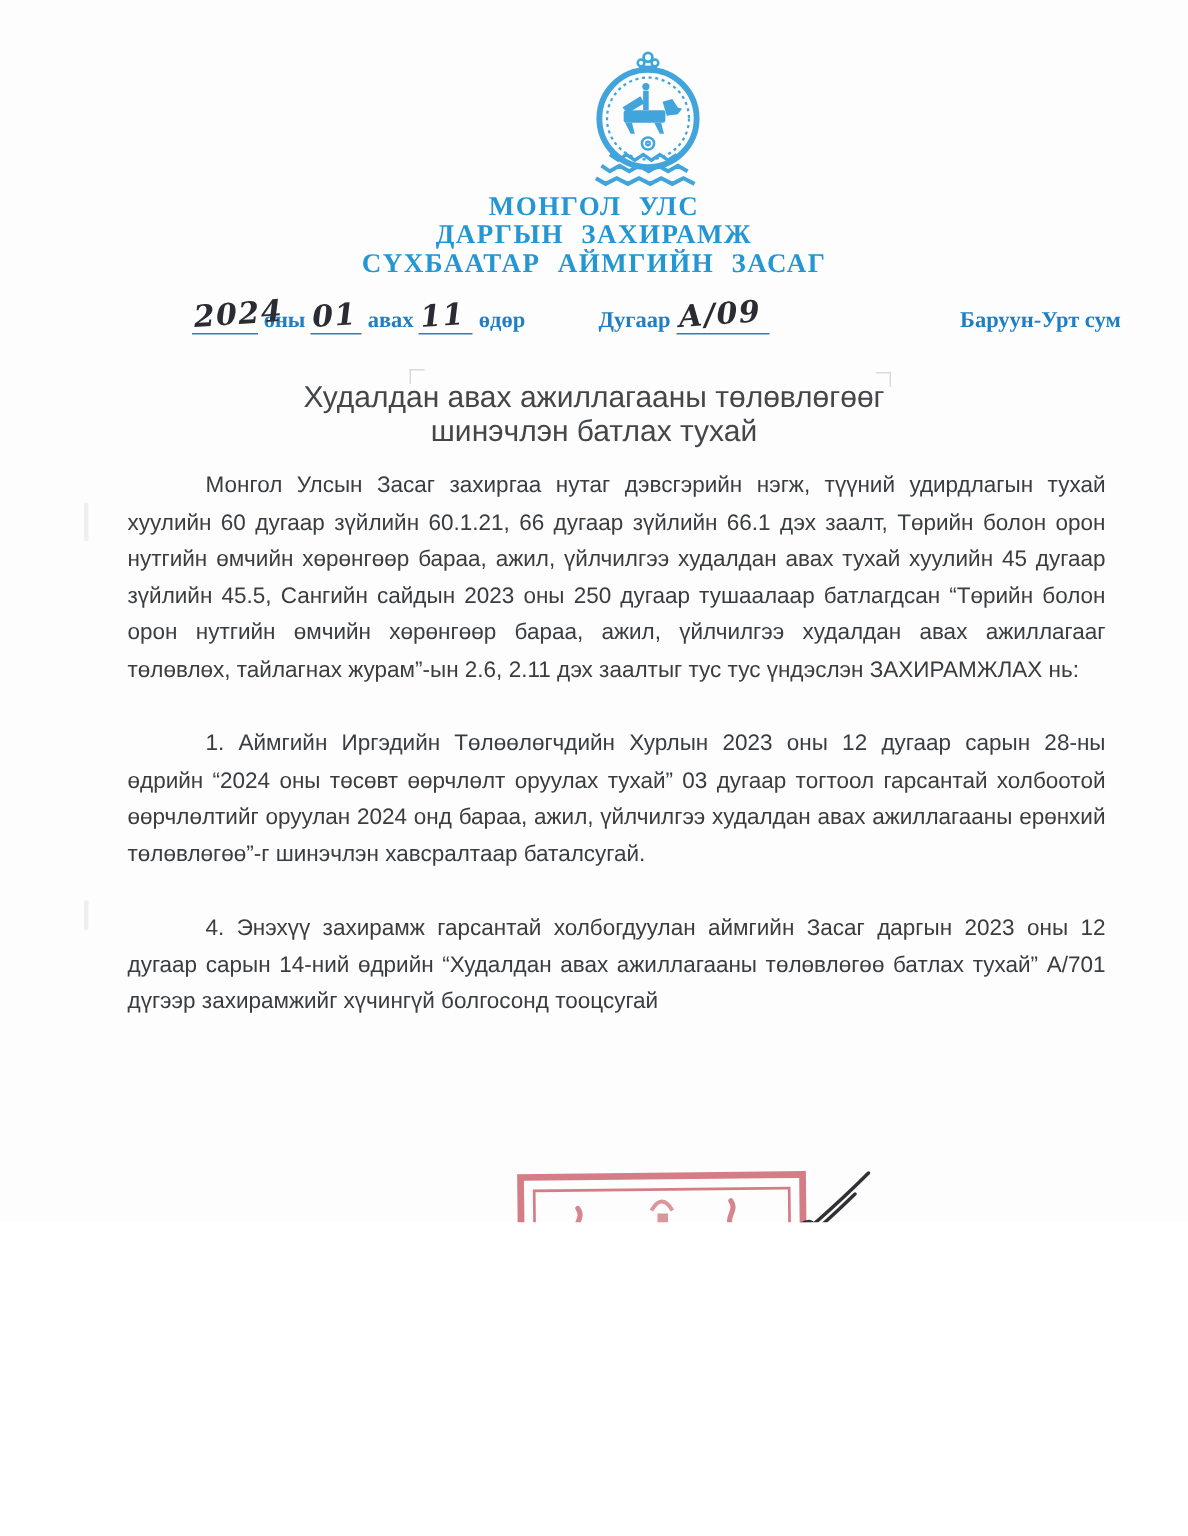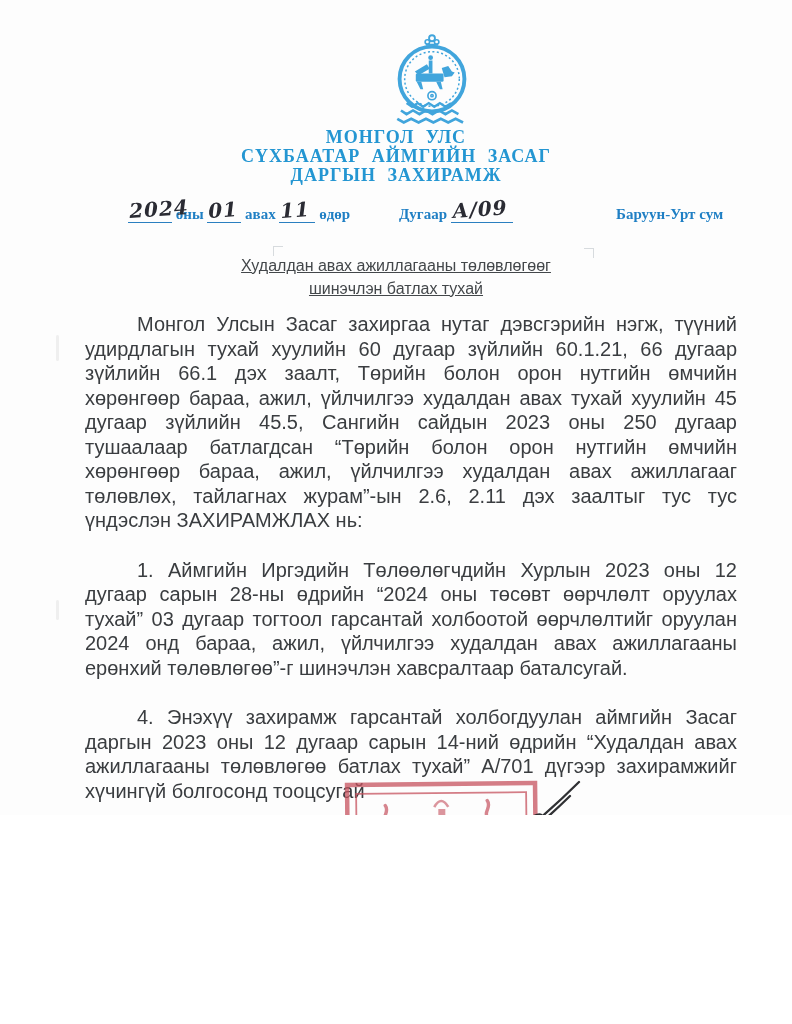--- a/index.html
+++ b/index.html
@@ -30,29 +30,29 @@
   }
   .hand {
     position:absolute; left:2px; bottom:-1px;
     font-family:"DejaVu Serif", serif; font-style:italic; font-weight:bold;
     font-size:20px; color:#2a2b33; letter-spacing:1px;
     transform:rotate(-4deg); transform-origin:left bottom; white-space:nowrap;
   }
   
   .subject {
     position:absolute; left:0; top:254px; width:792px; text-align:center;
-    font-size:16px; line-height:23px; color:#43474a;text-decoration:underline;
+    font-size:20px; line-height:23px; color:#43474a;
   }
   .cornermark { position:absolute; width:10px; height:10px; opacity:.55; }
   .cm-l { left:273px; top:246px; border-left:1px solid #b9c0c6; border-top:1px solid #b9c0c6; }
   .cm-r { left:584px; top:248px; border-right:1px solid #b9c0c6; border-top:1px solid #b9c0c6; }
   
   .body-text {
     position:absolute; left:85px; top:312px; width:652px;
-    font-size:20px; line-height:24.5px; color:#3a3d40;
+    font-size:15px; line-height:24.5px; color:#3a3d40;
     text-align:justify;
   }
   .body-text p { text-indent:52px; margin-bottom:25px; }
   
   .stamp { position:absolute; left:342px; top:779px; width:200px; height:196px; transform:rotate(-0.6deg); }
   .signature-svg { position:absolute; left:330px; top:768px; width:330px; height:215px; }
   .sig-row {
     position:absolute; top:857px; left:16px; width:792px; height:22px;
     font-size:15.5px; letter-spacing:.5px; color:#000000;font-family:Liberation Serif, serif;
   }
@@ -97,22 +97,22 @@
       <circle cx="47.5" cy="68" r="1.3" stroke-width="1.6"></circle>
 
       <path d="M20 76 l6 4 6 -4 6 4 6 -4 6 4 6 -4 6 4 6 -4" stroke-width="2.4"></path>
       <path d="M14 84 l6 4 7 -4 7 4 7 -4 7 4 7 -4 7 4 7 -4 7 4" stroke-width="2.8"></path>
       <path d="M10 93 l7 4 8 -4 8 4 8 -4 8 4 8 -4 8 4 8 -4 8 4" stroke-width="3"></path>
     </g>
   </svg>
 
   <div class="letterhead">
     <div>МОНГОЛ УЛС</div>
+    <div>ДАРГЫН ЗАХИРАМЖ</div>
     <div>СҮХБААТАР АЙМГИЙН ЗАСАГ</div>
-    <div>ДАРГЫН ЗАХИРАМЖ</div>
   </div>
 
   <div class="dateline">
     <span class="dl" style="left:128px;">
       <span class="blank" style="width:44px;">
         <span class="hand">2024</span>
       </span>
       <span>оны</span>
       <span class="blank" style="width:34px;">
         <span class="hand">01</span>
@@ -122,21 +122,21 @@
         <span class="hand">11</span>
       </span>
       <span>өдөр</span>
     </span>
     <span class="dl" style="left:399px;">
       <span>Дугаар</span>
       <span class="blank" style="width:62px;">
         <span class="hand">А/09</span>
       </span>
     </span>
-    <span class="dl" style="left:616px;text-align:center;">Баруун-Урт сум</span>
+    <span class="dl" style="left:640px;text-align:center;">Баруун-Урт сум</span>
   </div>
 
   <div class="cornermark cm-l"></div>
   <div class="cornermark cm-r"></div>
   <div class="subject">
     <div>Худалдан авах ажиллагааны төлөвлөгөөг</div>
     <div>шинэчлэн батлах тухай</div>
   </div>
 
   <div class="body-text">

